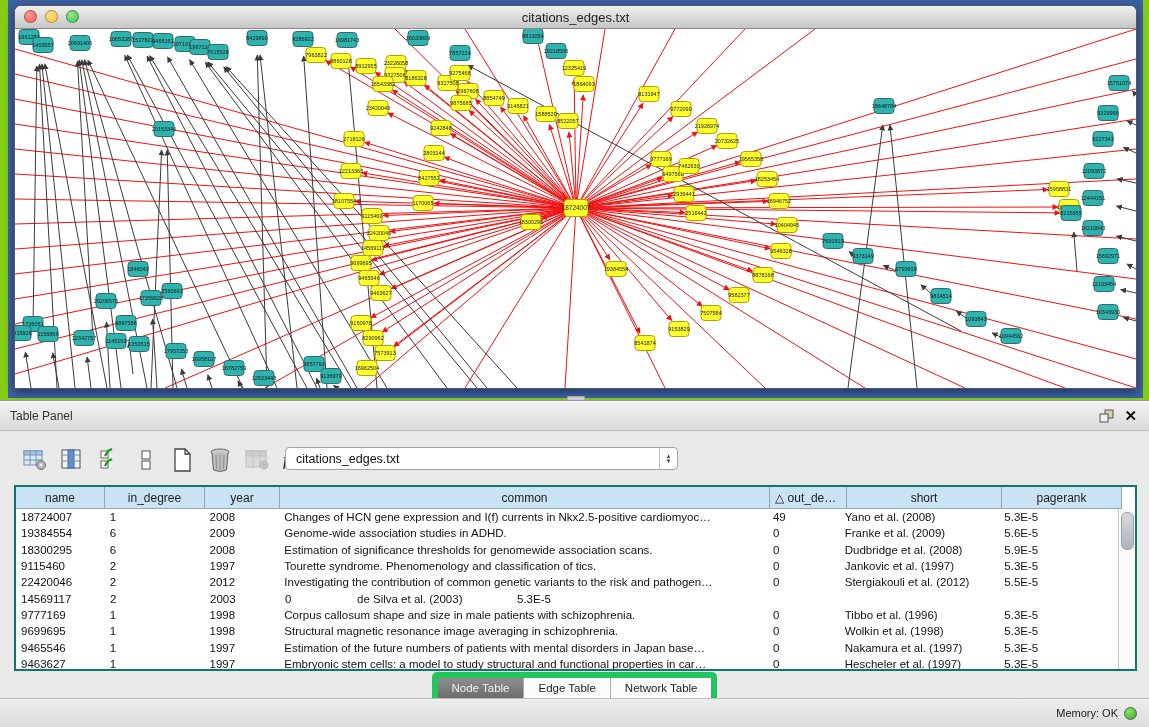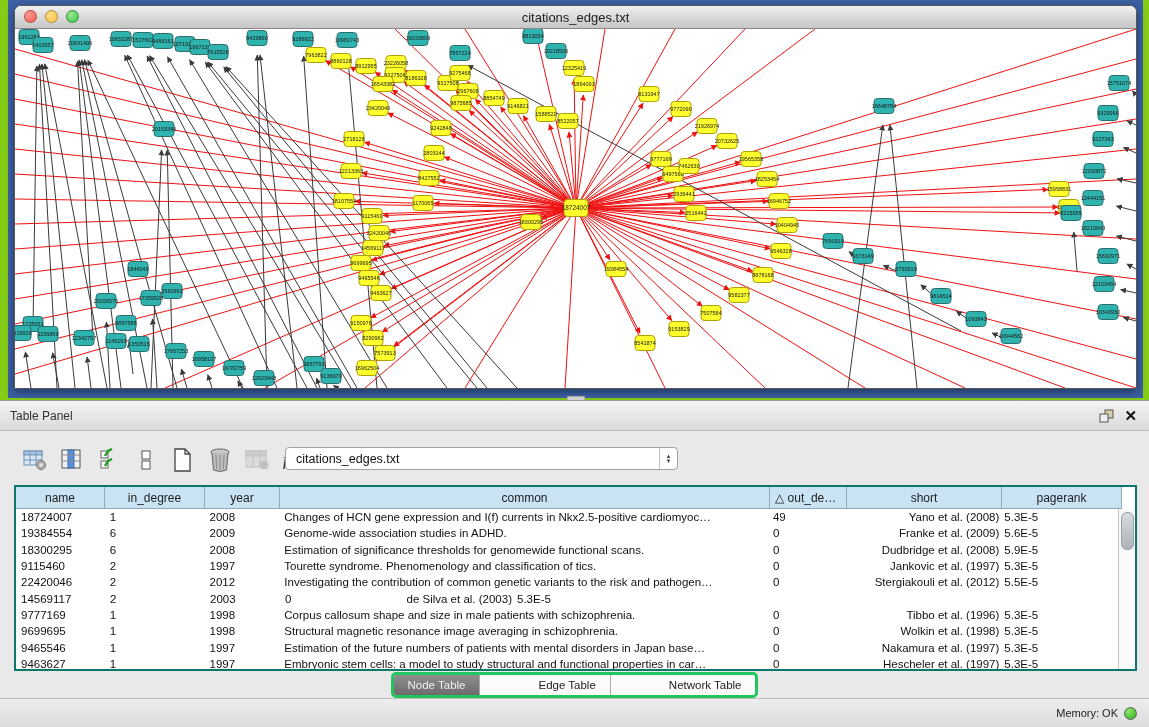--- a/index.html
+++ b/index.html
@@ -48,29 +48,29 @@
   .tablewrap{position:absolute;left:14px;top:54px;width:1123px;height:186px;background:#fff;
      border:2px solid #0f766e;box-sizing:border-box;}
   .thead{display:flex;height:22px;}
   .hcell{background:#C9E2F4;border-right:1px solid #8FA8BC;border-bottom:1px solid #8FA8BC;
      font-size:12px;color:#222;display:flex;align-items:center;justify-content:center;
      box-sizing:border-box;white-space:nowrap;overflow:hidden;}
   .hcell.sorted{justify-content:flex-start;padding-left:5px;}
   .tbody{position:absolute;top:22px;left:0;right:16px;bottom:0;overflow:hidden;}
   .trow{display:flex;height:16.3px;align-items:center;}
   .tcell{font-size:11.5px;color:#111;white-space:nowrap;overflow:hidden;box-sizing:border-box;padding-left:5px;}
-  .tcell.center{text-align:right;padding-left:0;}
+  .tcell.center{text-align:left;padding-left:0;}
   .vscroll{position:absolute;right:0;top:22px;width:16px;bottom:0;background:#FAFAFA;border-left:1px solid #C4C4C4;}
   .vthumb{position:absolute;left:2px;top:3px;width:11px;height:36px;
      background:linear-gradient(#D6DADE,#AEB4BB);border:1px solid #9AA0A8;border-radius:6px;}
 
   
   .tabsrow{position:absolute;left:0;top:241px;width:100%;display:flex;justify-content:center;}
-  .seg{display:flex;border:3px solid #22c55e;border-radius:5px;overflow:hidden;height:20px;background:#FCFCFC;
-       box-shadow:0 1px 0 rgba(255,255,255,.7);gap:44px;}
+  .seg{display:flex;border:6px solid #22c55e;border-radius:5px;overflow:hidden;height:20px;background:#FCFCFC;
+       box-shadow:0 1px 0 rgba(255,255,255,.7);}
   .seg-btn{font-size:11.5px;padding:0 14px;display:flex;align-items:center;border-right:1px solid #ABABAB;color:#222;}
   .seg-btn:last-child{border-right:none;text-align:right;}
   .seg-btn.active{background:linear-gradient(#8E8E8E,#6C6C6C);color:#F0F0F0;}
 
   
   .statusbar{position:absolute;left:0;top:698px;width:1149px;height:29px;
      background:linear-gradient(#EDEDED,#DCDCDC);border-top:1px solid #BDBDBD;box-sizing:border-box;
      display:flex;align-items:center;justify-content:flex-end;gap:6px;padding-right:12px;}
   .memlabel{font-size:11px;color:#222;}
   .memdot{width:13px;height:13px;border-radius:50%;border:1px solid #5E5E5E;box-sizing:border-box;
@@ -818,21 +818,21 @@
             <div class="tcell" style="width: 75px;">2009</div>
             <div class="tcell" style="width: 490px;">Genome-wide association studies in ADHD.</div>
             <div class="tcell" style="width: 77px;">0</div>
             <div class="tcell center" style="width: 155px;">Franke et al. (2009)</div>
             <div class="tcell" style="width: 120px;">5.6E-5</div>
           </div>
           <div class="trow">
             <div class="tcell" style="width: 89px;">18300295</div>
             <div class="tcell" style="width: 100px;">6</div>
             <div class="tcell" style="width: 75px;">2008</div>
-            <div class="tcell" style="width: 490px;">Estimation of significance thresholds for genomewide functional scans.</div>
+            <div class="tcell" style="width: 490px;">Estimation of significance thresholds for genomewide association scans.</div>
             <div class="tcell" style="width: 77px;">0</div>
             <div class="tcell center" style="width: 155px;">Dudbridge et al. (2008)</div>
             <div class="tcell" style="width: 120px;">5.9E-5</div>
           </div>
           <div class="trow">
             <div class="tcell" style="width: 89px;">9115460</div>
             <div class="tcell" style="width: 100px;">2</div>
             <div class="tcell" style="width: 75px;">1997</div>
             <div class="tcell" style="width: 490px;">Tourette syndrome. Phenomenology and classification of tics.</div>
             <div class="tcell" style="width: 77px;">0</div>

